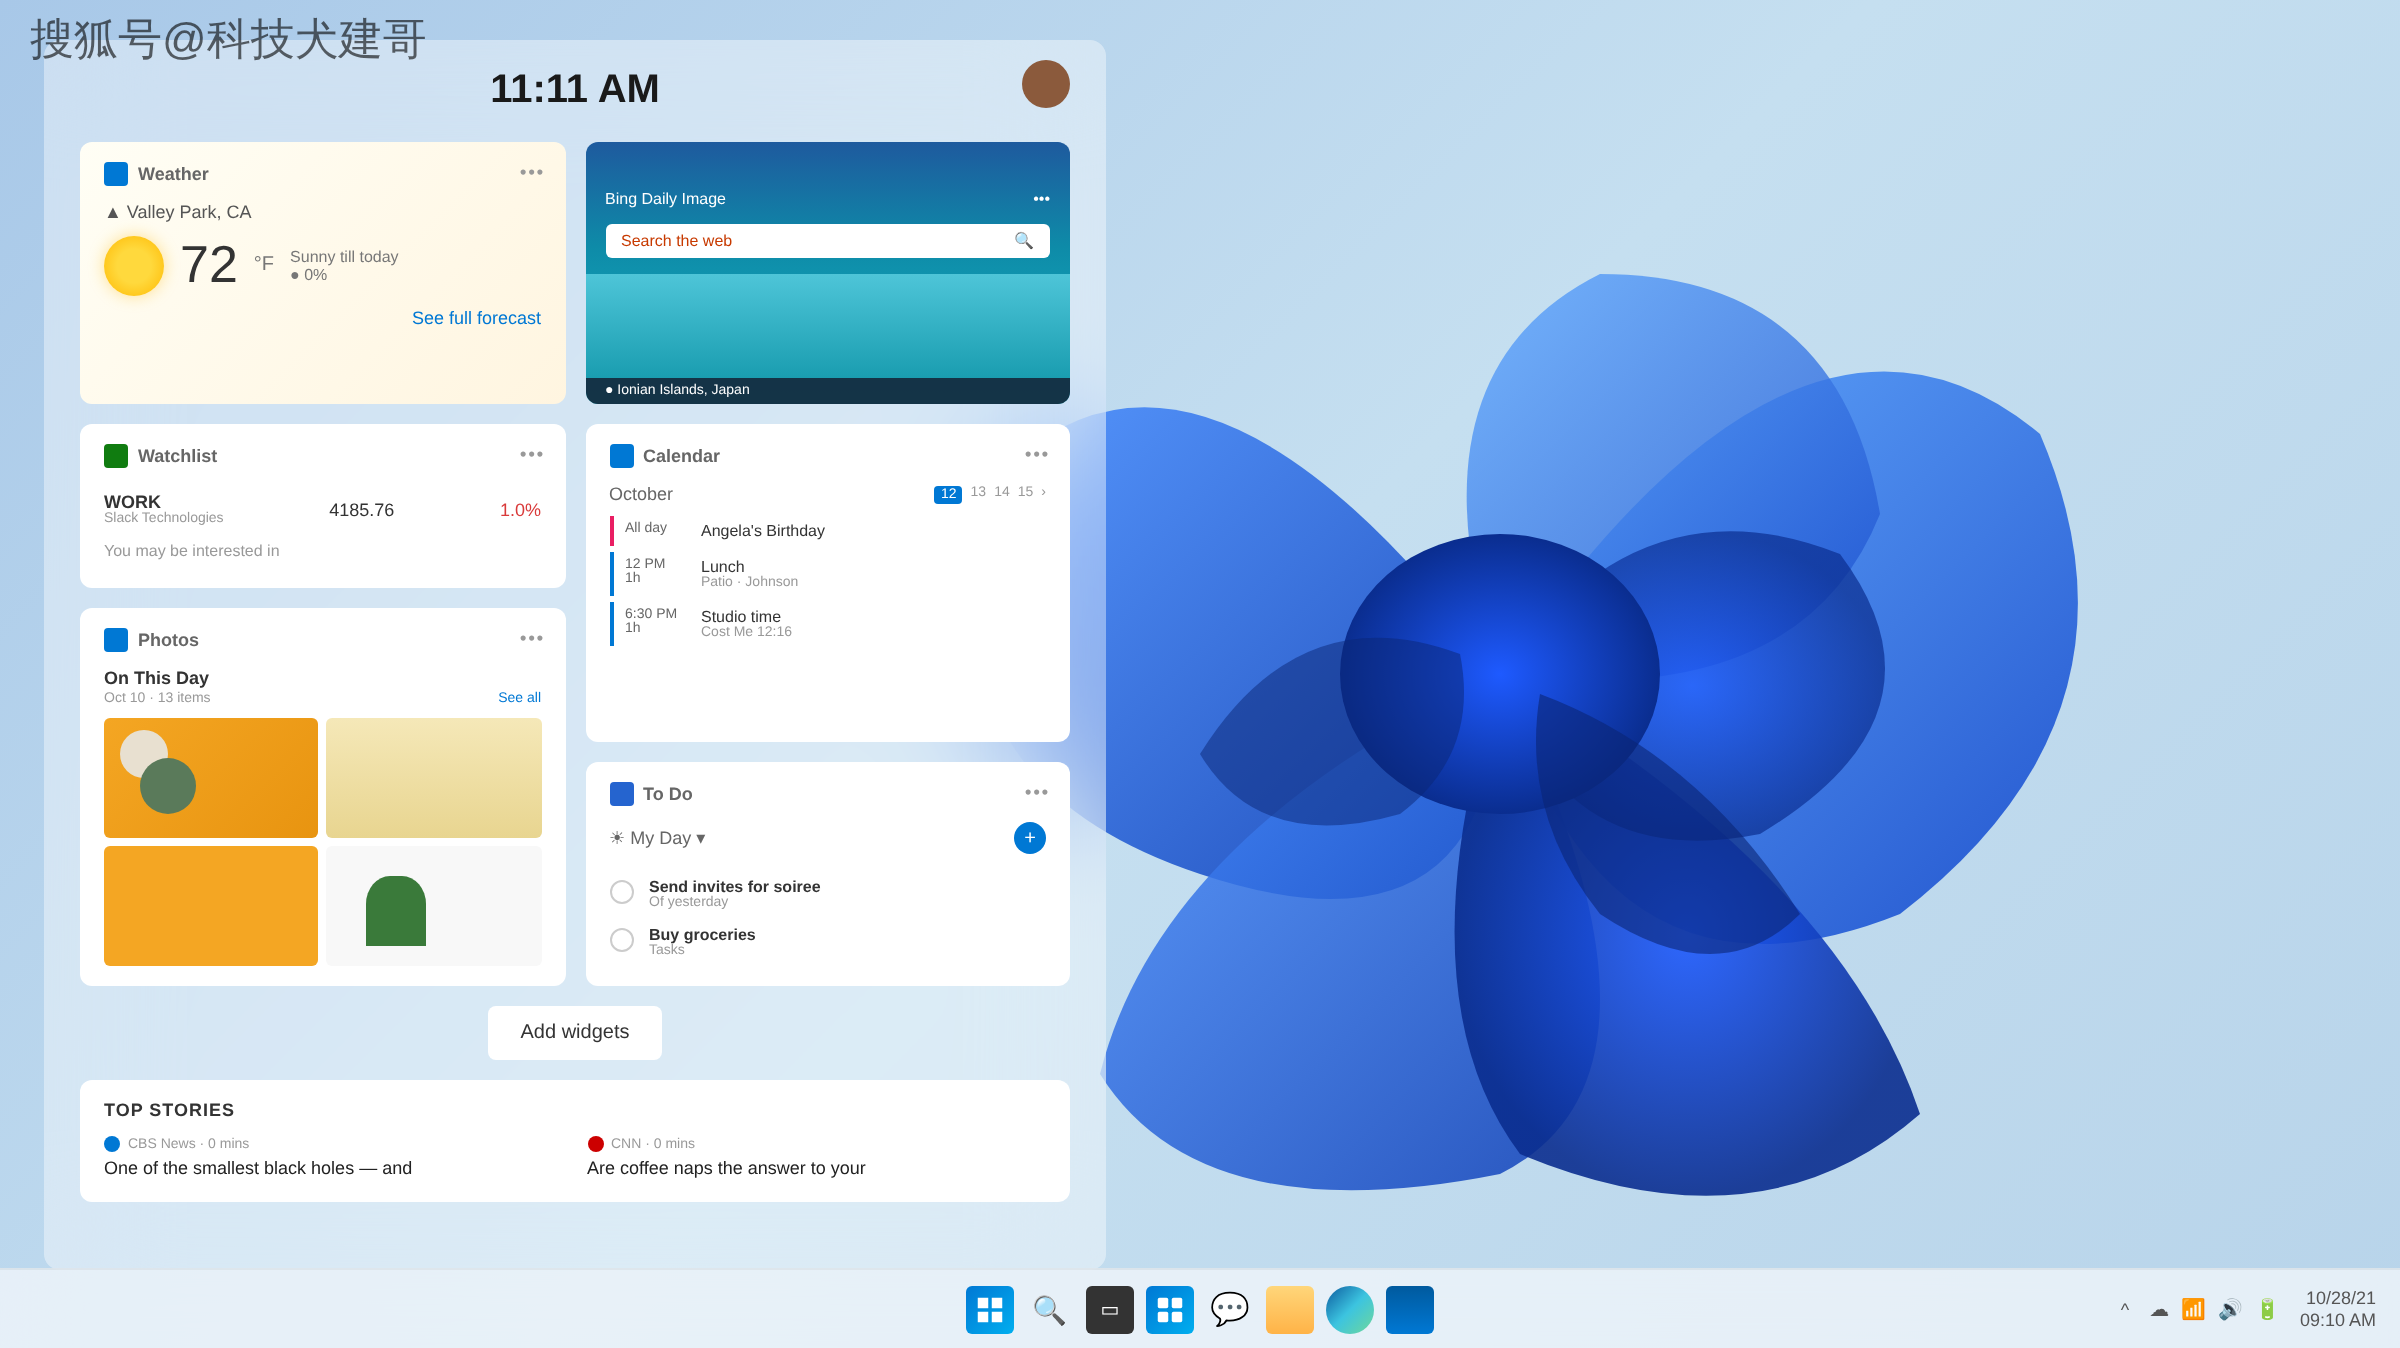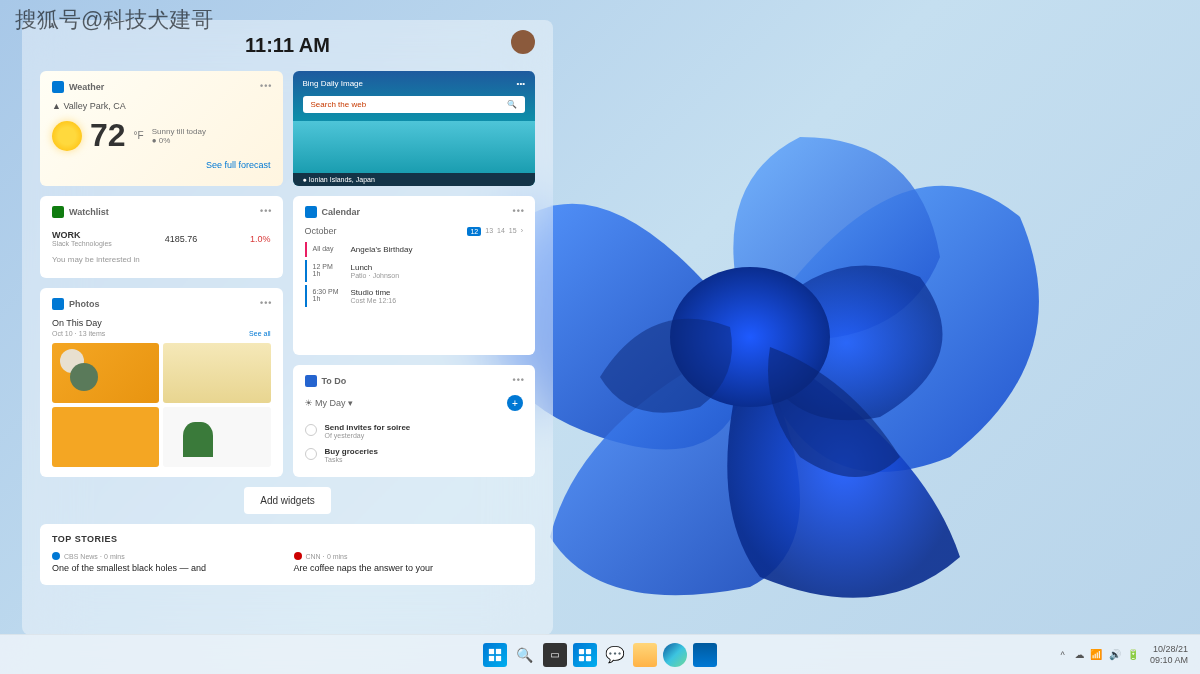--- a/index.html
+++ b/index.html
@@ -19,26 +19,26 @@
 .widget { background: #fff; border-radius: 6px; padding: 10px 12px; font-size: 10px; position: relative; }
 .widget-header { display: flex; align-items: center; gap: 5px; margin-bottom: 8px; }
 .widget-icon { width: 12px; height: 12px; border-radius: 2px; }
 .widget-title { font-size: 9px; color: #666; font-weight: 600; }
 .widget-more { position: absolute; right: 10px; top: 10px; color: #999; font-size: 9px; font-weight: bold; letter-spacing: 1px; }
 
 .weather-widget { background: linear-gradient(135deg, #fffef5 0%, #fff5e0 100%); }
 .weather-loc { font-size: 9px; color: #555; margin-bottom: 6px; }
 .weather-main { display: flex; align-items: center; gap: 8px; }
 .weather-sun { width: 30px; height: 30px; background: radial-gradient(circle, #ffd93d 40%, #ffb800 100%); border-radius: 50%; box-shadow: 0 0 8px rgba(255,184,0,0.4); }
-.weather-temp { font-size: 32px; font-weight: 700; color: #333; }
+.weather-temp { font-size: 26px; font-weight: 400; color: #333; }
 .weather-desc { font-size: 8px; color: #777; }
 .weather-link { color: #0078d4; font-size: 9px; text-align: right; margin-top: 6px; }
 
 .bing-widget { padding: 0; overflow: hidden; background: linear-gradient(180deg, #1e5a9e 0%, #0e8ba8 40%, #15b5c4 100%); }
-.bing-top { padding: 8px 10px; color: #fff; font-size: 8px; display: flex; justify-content: space-between; }
+.bing-top { padding: 8px 10px; color: #fff; font-size: 8px; display: flex; justify-content: space-between; margin-top: 16px; }
 .bing-search { background: #fff; margin: 0 10px; border-radius: 3px; padding: 4px 8px; font-size: 8px; color: #c73a00; display: flex; justify-content: space-between; align-items: center; }
 .bing-search-icon { color: #0078d4; }
 .bing-img { height: 52px; background: linear-gradient(180deg, #4ec5d8 0%, #1a9db0 100%); margin-top: 8px; position: relative; }
 .bing-caption { background: rgba(20,20,40,0.8); color: #fff; font-size: 7px; padding: 3px 10px; }
 
 .finance-row { display: flex; justify-content: space-between; align-items: center; padding: 4px 0; font-size: 9px; }
 .finance-sym { color: #333; font-weight: 600; }
 .finance-sub { color: #999; font-size: 7px; }
 .finance-val { color: #333; }
 .finance-pos { color: #2ea043; }
@@ -48,21 +48,21 @@
 .cal-month { display: flex; justify-content: space-between; align-items: center; font-size: 9px; color: #666; margin-bottom: 6px; }
 .cal-days { display: flex; gap: 4px; font-size: 7px; color: #999; }
 .cal-day-active { background: #0078d4; color: #fff; border-radius: 2px; padding: 1px 3px; }
 .cal-event { display: flex; gap: 6px; padding: 3px 0; border-left: 2px solid #e91e63; padding-left: 6px; margin: 3px 0; }
 .cal-event.blue { border-color: #0078d4; }
 .cal-time { font-size: 7px; color: #666; min-width: 32px; }
 .cal-title { font-size: 8px; color: #333; }
 .cal-sub { font-size: 7px; color: #999; }
 
 .photos-widget { grid-row: span 2; }
-.photos-sub { font-size: 9px; color: #333; margin-bottom: 2px; font-weight: 400; }
+.photos-sub { font-size: 9px; color: #333; margin-bottom: 2px; font-weight: 700; }
 .photos-meta { font-size: 7px; color: #999; margin-bottom: 6px; display: flex; justify-content: space-between; }
 .photos-grid { display: grid; grid-template-columns: 1fr 1fr; gap: 4px; }
 .photo { height: 60px; border-radius: 3px; }
 .photo1 { background: linear-gradient(135deg, #f4a623 0%, #e89410 100%); position: relative; }
 .photo1::before { content:''; position: absolute; left: 8px; top: 6px; width: 24px; height: 24px; background: #e8e0d0; border-radius: 50%; }
 .photo1::after { content:''; position: absolute; left: 18px; top: 20px; width: 28px; height: 28px; background: #5a7a5a; border-radius: 50%; }
 .photo2 { background: linear-gradient(180deg, #f5e8b8 0%, #e8d590 100%); }
 .photo3 { background: #f4a623; }
 .photo4 { background: #f8f8f8; position: relative; }
 .photo4::before { content:''; position: absolute; left: 20px; top: 15px; width: 30px; height: 35px; background: #3a7a3a; border-radius: 40% 40% 0 0; }

